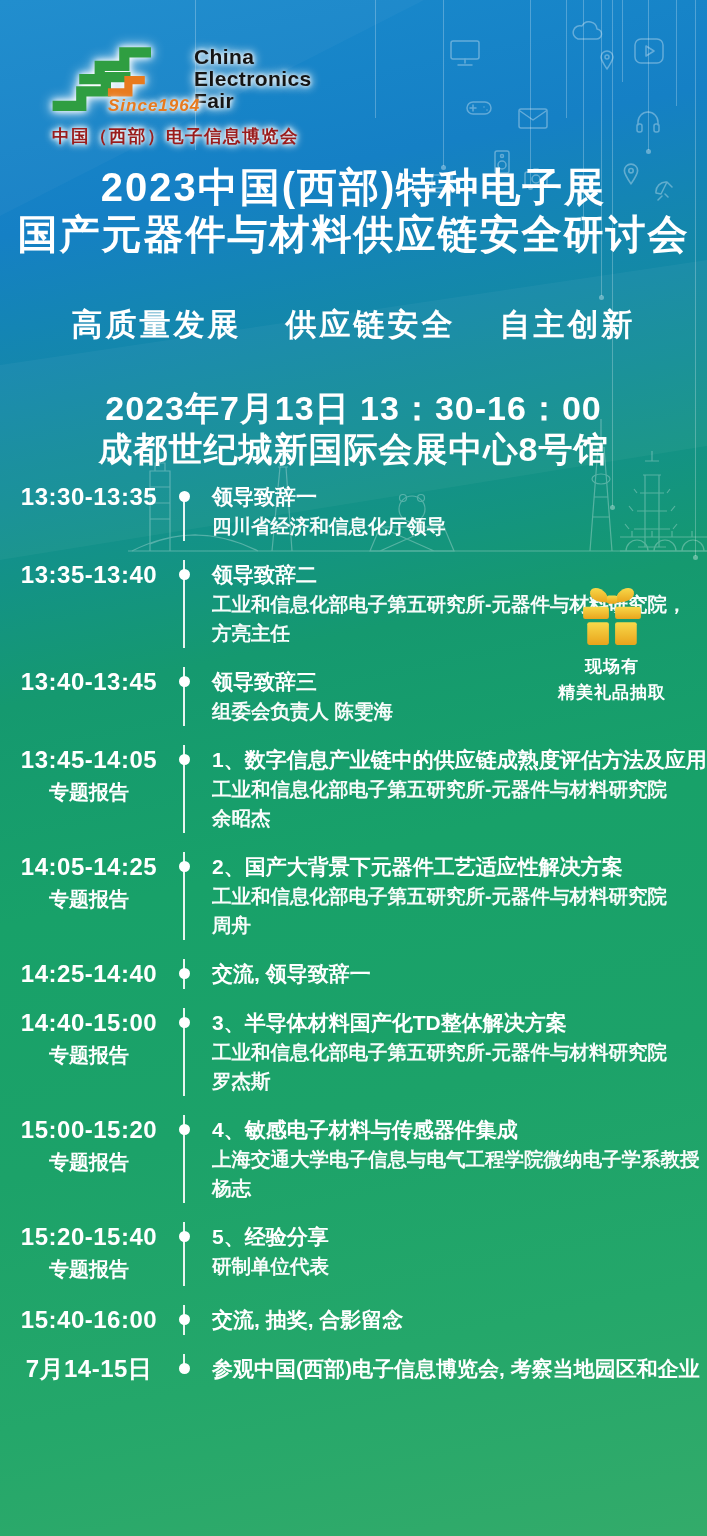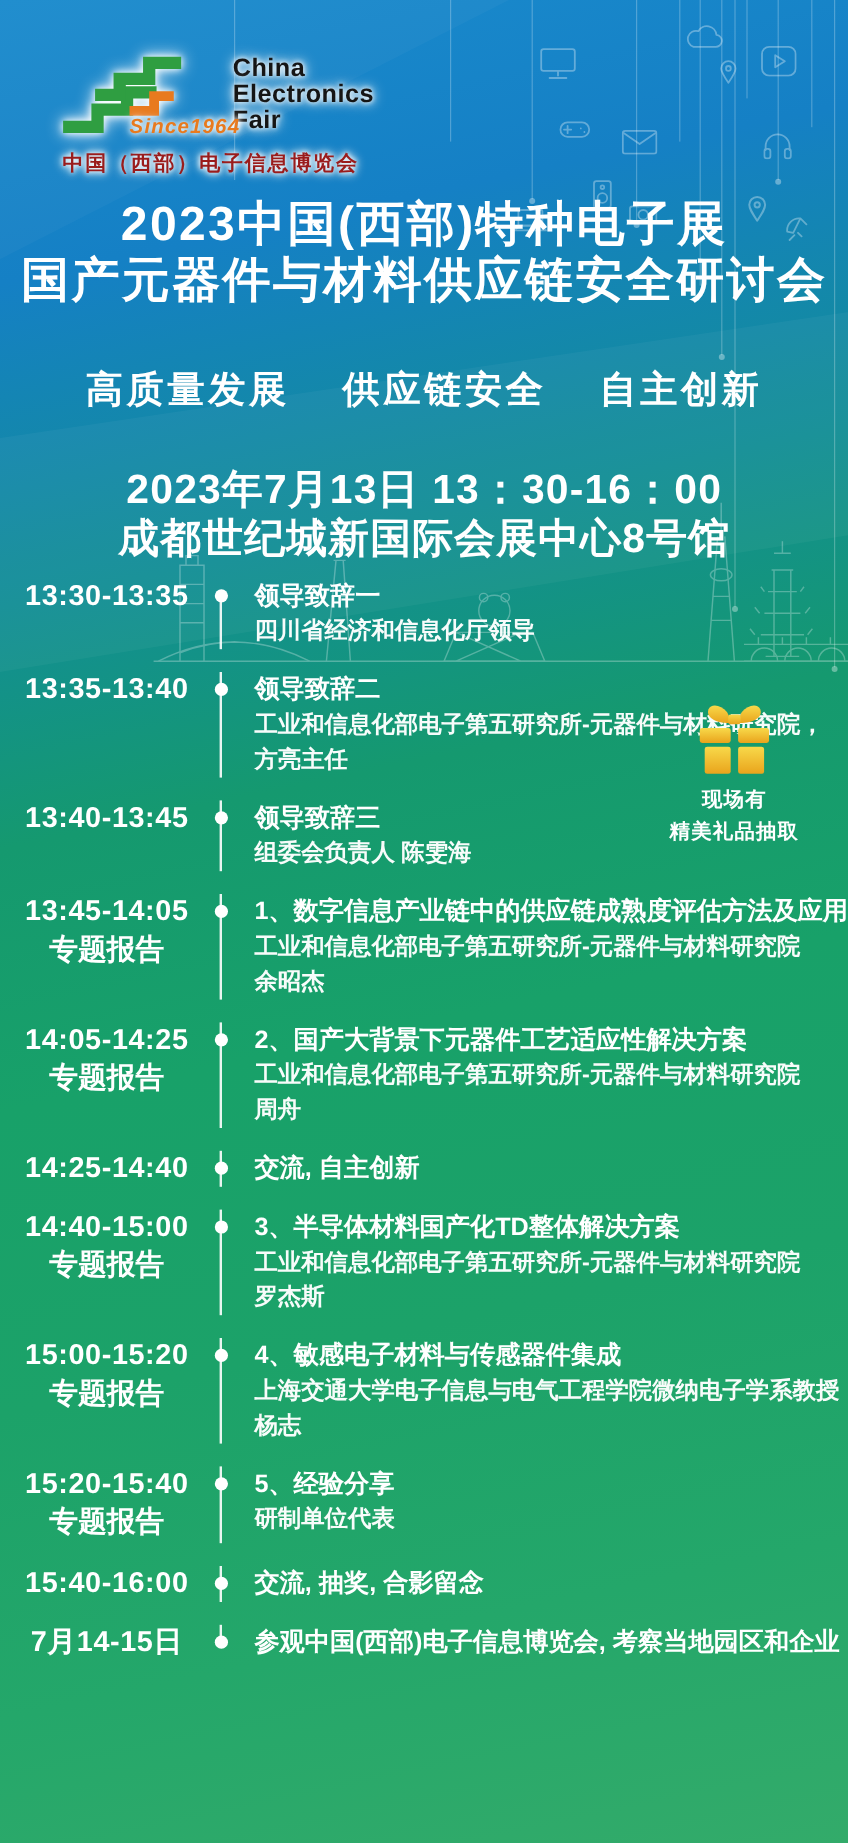--- a/index.html
+++ b/index.html
@@ -39,21 +39,21 @@
   .datetime { margin-top:42px; text-align:center; font-size:34px; font-weight:800; line-height:41px; letter-spacing:1px; }
   .venue { text-align:center; font-size:34px; font-weight:800; line-height:41px; letter-spacing:1px; }
 
   .agenda-heading { margin:54px 0 0 92px; font-size:44px; font-weight:800; letter-spacing:24px; }
 
   
   .agenda { position:relative; margin-top:12px; padding:0 0 0 14px; }
   .row { display:flex; padding-bottom:19px; }
   .time-col { width:150px; flex:none; text-align:center; }
   .time { font-size:24px; font-weight:700; line-height:30px; letter-spacing:0.5px; }
-  .tag { font-size:24px; font-weight:700; line-height:34px; }
+  .tag { font-size:20px; font-weight:700; line-height:34px; }
   .tag:empty { display:none; }
   .rail { position:relative; width:40px; flex:none; }
   .rail::before { content:""; position:absolute; left:50%; top:0; bottom:0; width:2px; margin-left:-1px; background:rgba(255,255,255,0.9); }
   .row.first .rail::before { top:14px; }
   .row.last .rail::before { bottom:auto; height:14px; }
   .dot { position:absolute; left:50%; top:9px; width:11px; height:11px; margin-left:-5.5px; border-radius:50%; background:#fff; }
   .content { flex:1; padding-left:8px; }
   .item-title { font-size:21px; font-weight:700; line-height:30px; }
   .desc-line { font-size:19.5px; font-weight:700; line-height:29px; color:rgba(255,255,255,0.97); }
   .desc-line:empty { display:none; }
@@ -269,21 +269,21 @@
     </div>
 
     <div class="row">
       <div class="time-col">
           <div class="time">14:25-14:40</div>
         </div>
       <div class="rail">
           <span class="dot"></span>
         </div>
       <div class="content">
-          <div class="item-title">交流, 自主创新</div>
+          <div class="item-title">交流, 领导致辞一</div>
         </div>
     </div>
 
     <div class="row">
       <div class="time-col">
           <div class="time">14:40-15:00</div>
           <div class="tag">专题报告</div>
         </div>
       <div class="rail">
           <span class="dot"></span>

